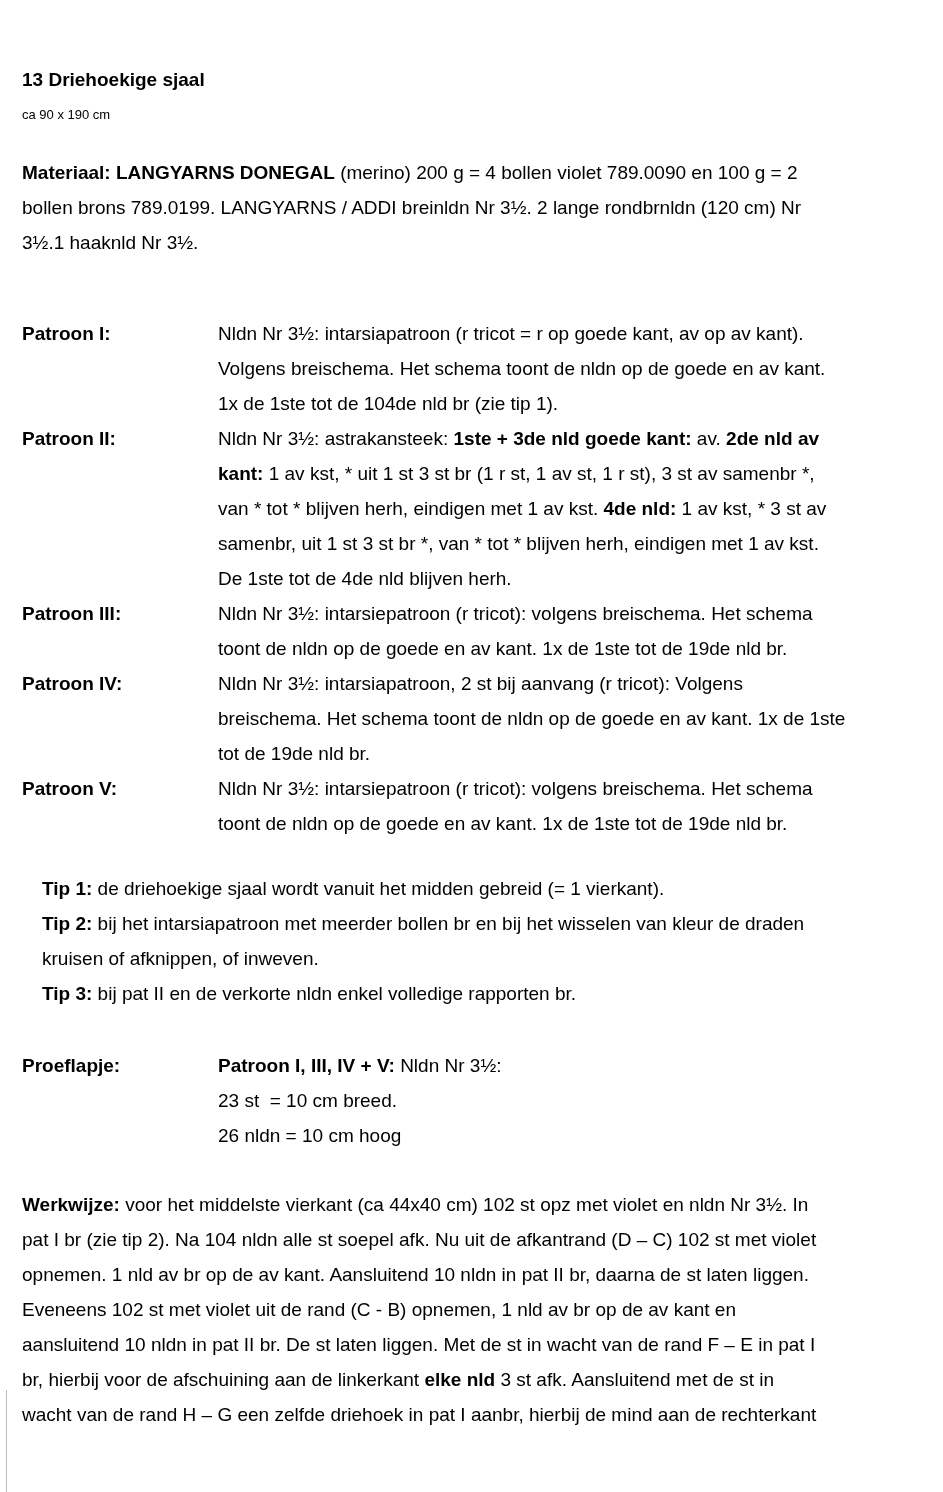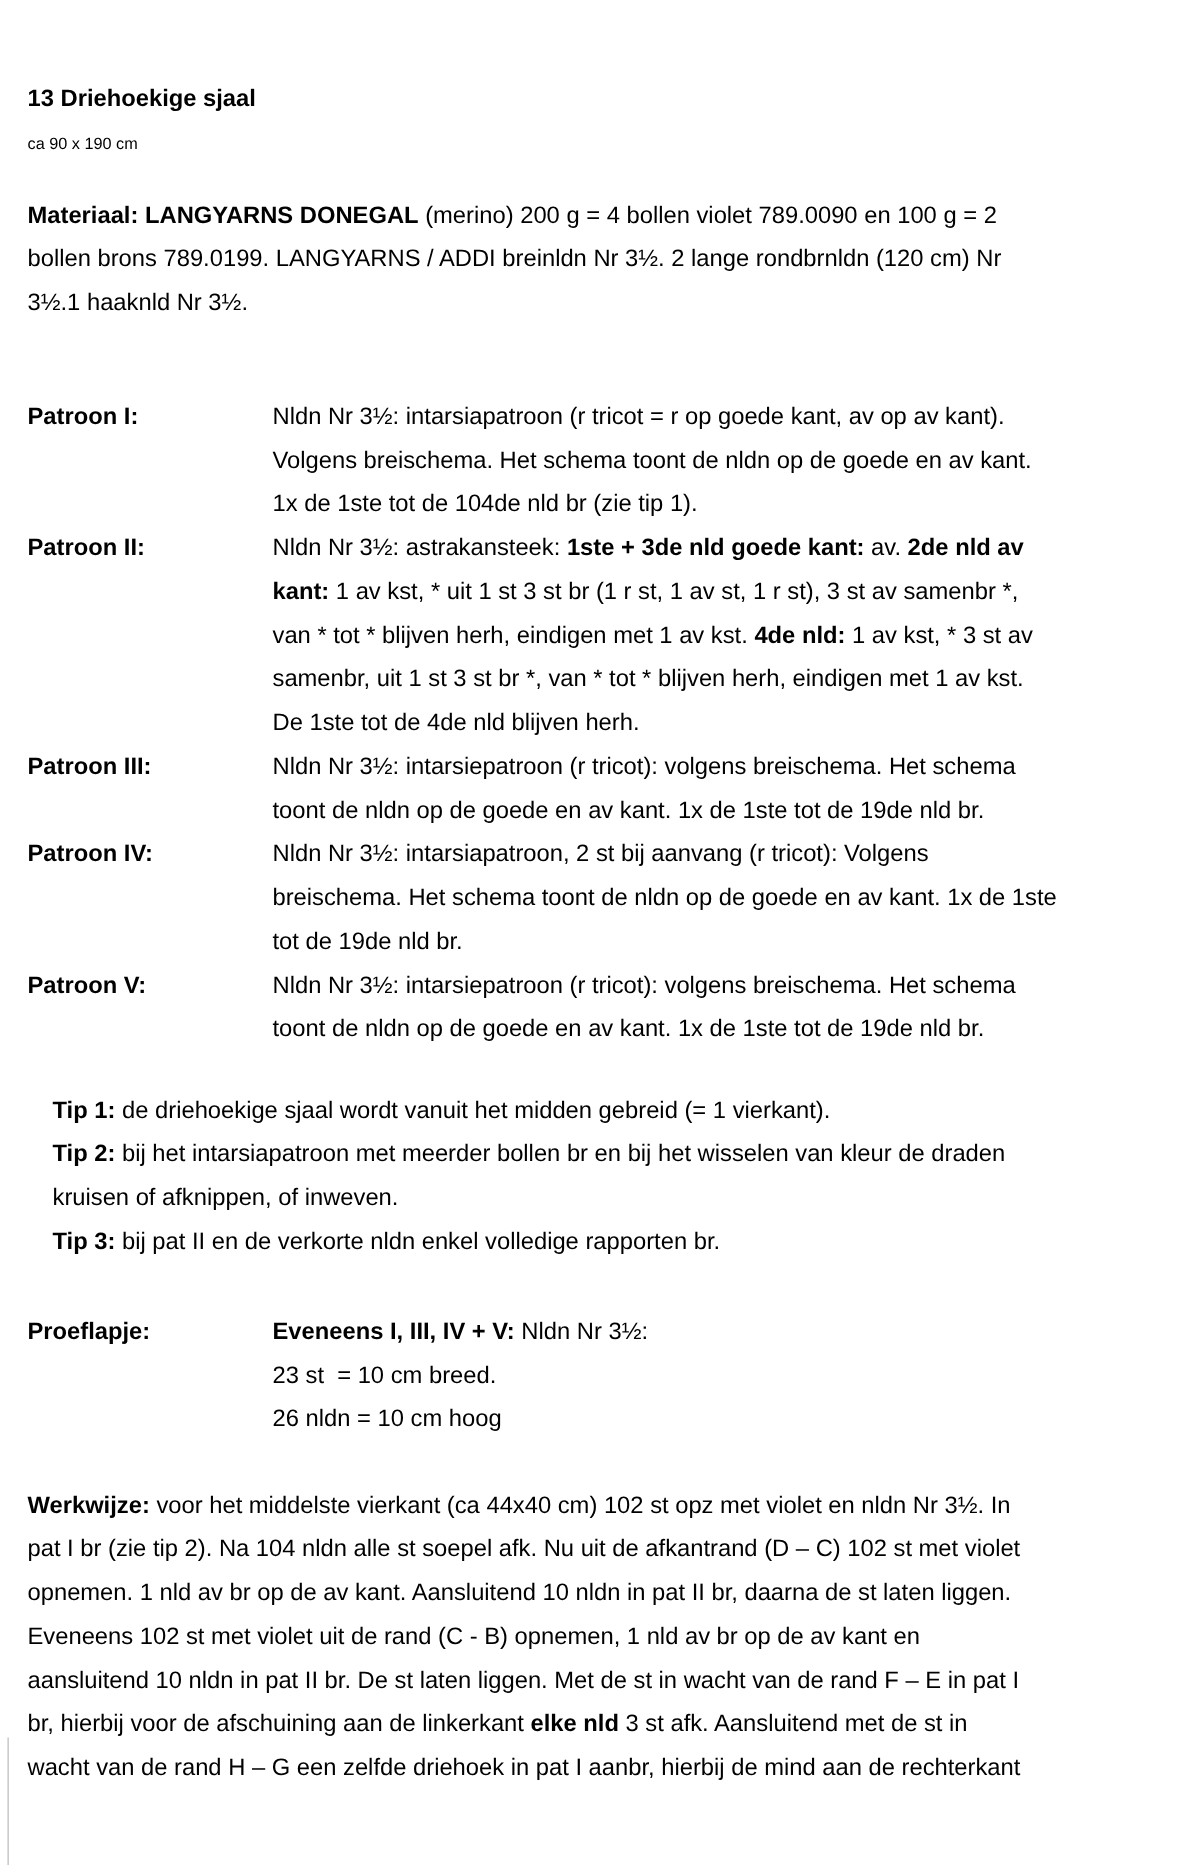--- a/index.html
+++ b/index.html
@@ -110,21 +110,21 @@
   <section class="tips">
       <p class="para tip"><span class="b">Tip 1:</span><span> de driehoekige sjaal wordt vanuit het midden gebreid (= 1 vierkant).</span></p>
       <p class="para tip"><span class="b">Tip 2:</span><span> bij het intarsiapatroon met meerder bollen br en bij het wisselen van kleur de draden
 kruisen of afknippen, of inweven.</span></p>
       <p class="para tip"><span class="b">Tip 3:</span><span> bij pat II en de verkorte nldn enkel volledige rapporten br.</span></p>
     </section>
 
   <section class="gauge">
     <div class="row">
       <div class="label">Proeflapje:</div>
-      <div class="content para"><span class="b">Eveneens I, III, IV + V:</span><span> Nldn Nr 3½:
+      <div class="content para"><span class="b">Patroon I, III, IV + V:</span><span> Nldn Nr 3½:
 23 st  = 10 cm breed.
 26 nldn = 10 cm hoog</span></div>
     </div>
   </section>
 
   <p class="para werkwijze"><span class="b">Werkwijze:</span><span> voor het middelste vierkant (ca 44x40 cm) 102 st opz met violet en nldn Nr 3½. In
 pat I br (zie tip 2). Na 104 nldn alle st soepel afk. Nu uit de afkantrand (D – C) 102 st met violet
 opnemen. 1 nld av br op de av kant. Aansluitend 10 nldn in pat II br, daarna de st laten liggen.
 Eveneens 102 st met violet uit de rand (C - B) opnemen, 1 nld av br op de av kant en
 aansluitend 10 nldn in pat II br. De st laten liggen. Met de st in wacht van de rand F – E in pat I

